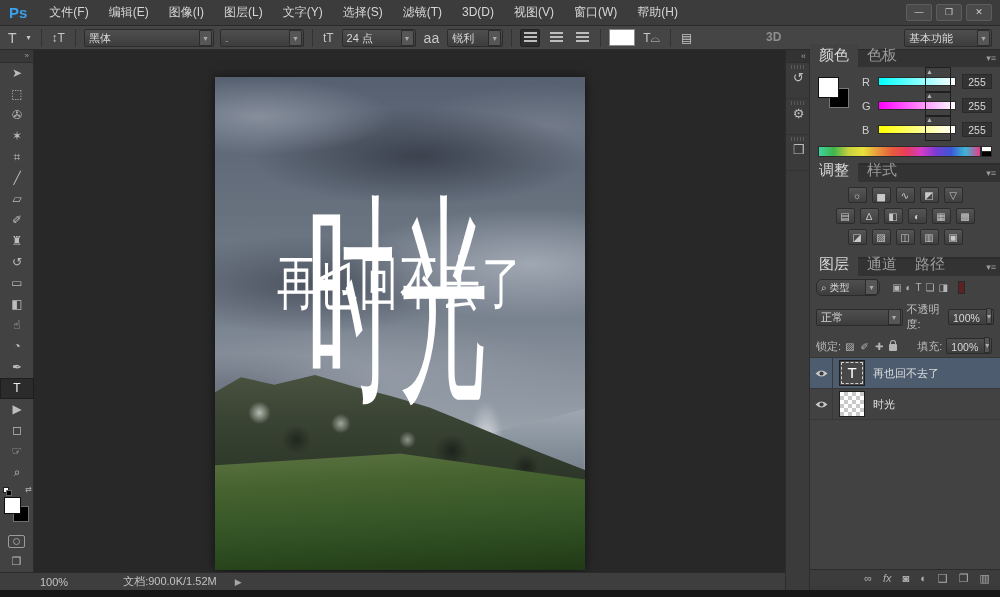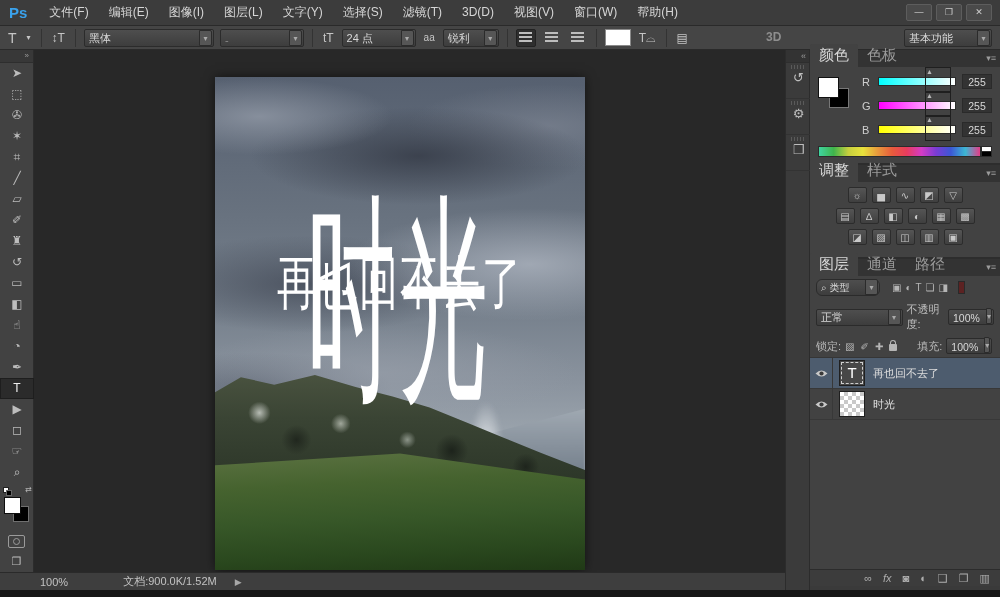--- a/index.html
+++ b/index.html
@@ -227,21 +227,21 @@
     <div class="dd" style="width:84px; color:#8a8a8a">
       <span>-</span>
       <span class="arrow">▾</span>
     </div>
     <span class="opt-sep"></span>
     <span class="opt-icon">tT</span>
     <div class="dd" style="width:74px">
       <span>24 点</span>
       <span class="arrow">▾</span>
     </div>
-    <span class="opt-icon" style="font-size:10px">aa</span>
+    <span class="opt-icon" style="font-size:14px">aa</span>
     <div class="dd" style="width:56px">
       <span>锐利</span>
       <span class="arrow">▾</span>
     </div>
     <span class="opt-sep"></span>
     <span class="align-btn active">
         <span class="align-glyph"></span>
       </span>
     <span class="align-btn">
         <span class="align-glyph"></span>

